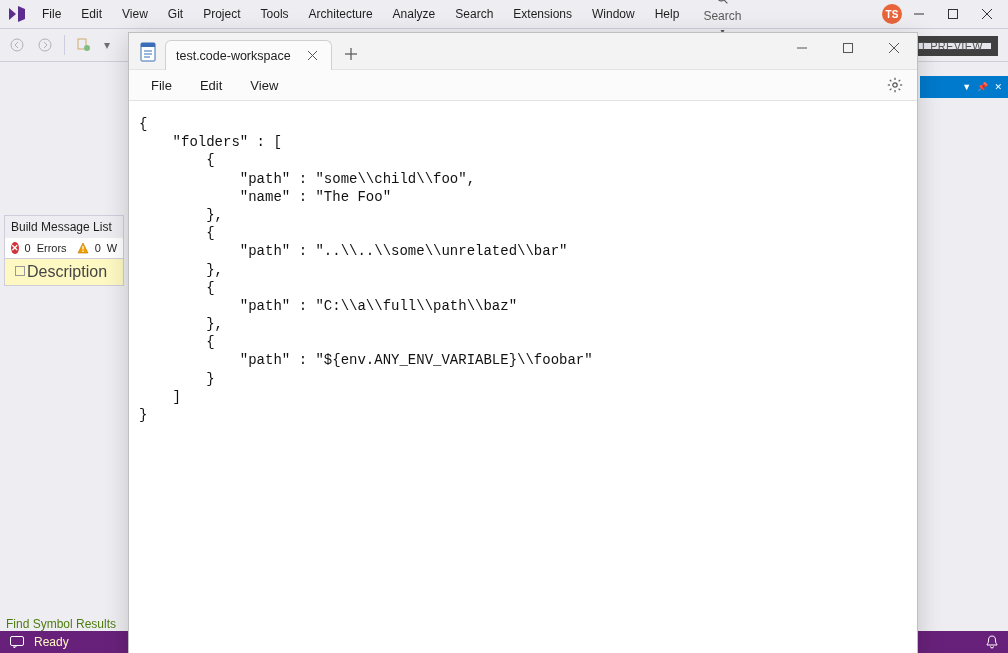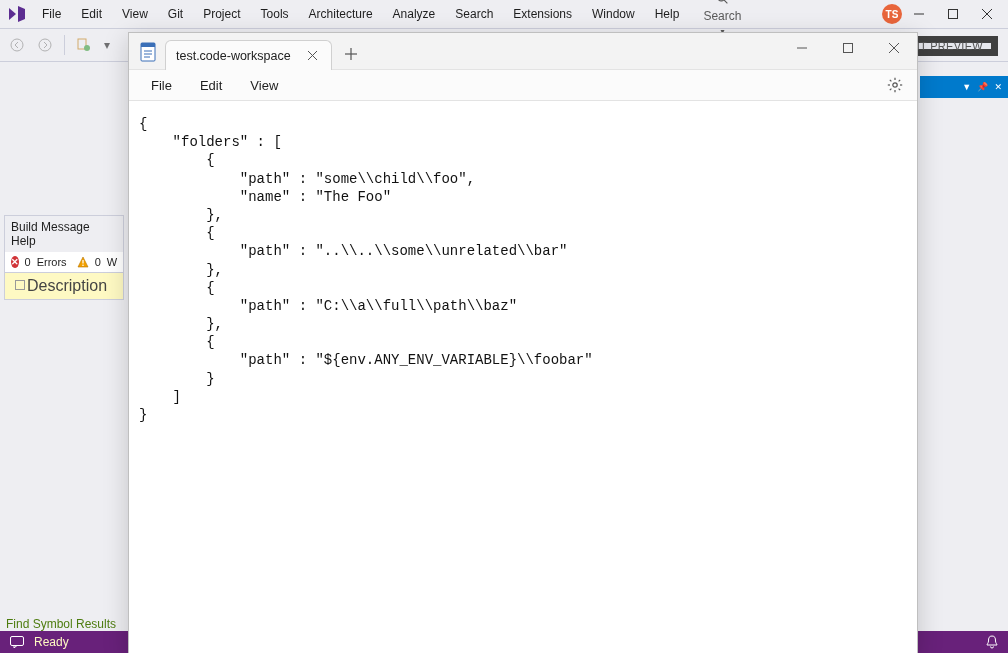--- a/index.html
+++ b/index.html
@@ -134,21 +134,21 @@
 
 <div class="vs-preview-chip">NT PREVIEW</div>
 
 <div class="vs-blue-strip">
   <span>▼</span>
   <span>📌</span>
   <span>✕</span>
 </div>
 
 <div class="vs-side-panel">
-  <div class="vs-side-title">Build Message Help</div>
+  <div class="vs-side-title">Build Message List</div>
   <div class="vs-side-row">
     <div class="vs-err-icon">✕</div>
     <span>0</span>
     <span>Errors</span>
     <div class="vs-warn-icon" style="margin-left:4px;">
       <svg width="12" height="12">
           <path d="M6 1 L11 11 L1 11 Z" fill="#f2a000" stroke="#b57400" stroke-width="0.6"></path>
           <line x1="6" y1="4" x2="6" y2="7.5" stroke="#fff" stroke-width="1.2"></line>
           <circle cx="6" cy="9.2" r="0.8" fill="#fff"></circle>
         </svg>

